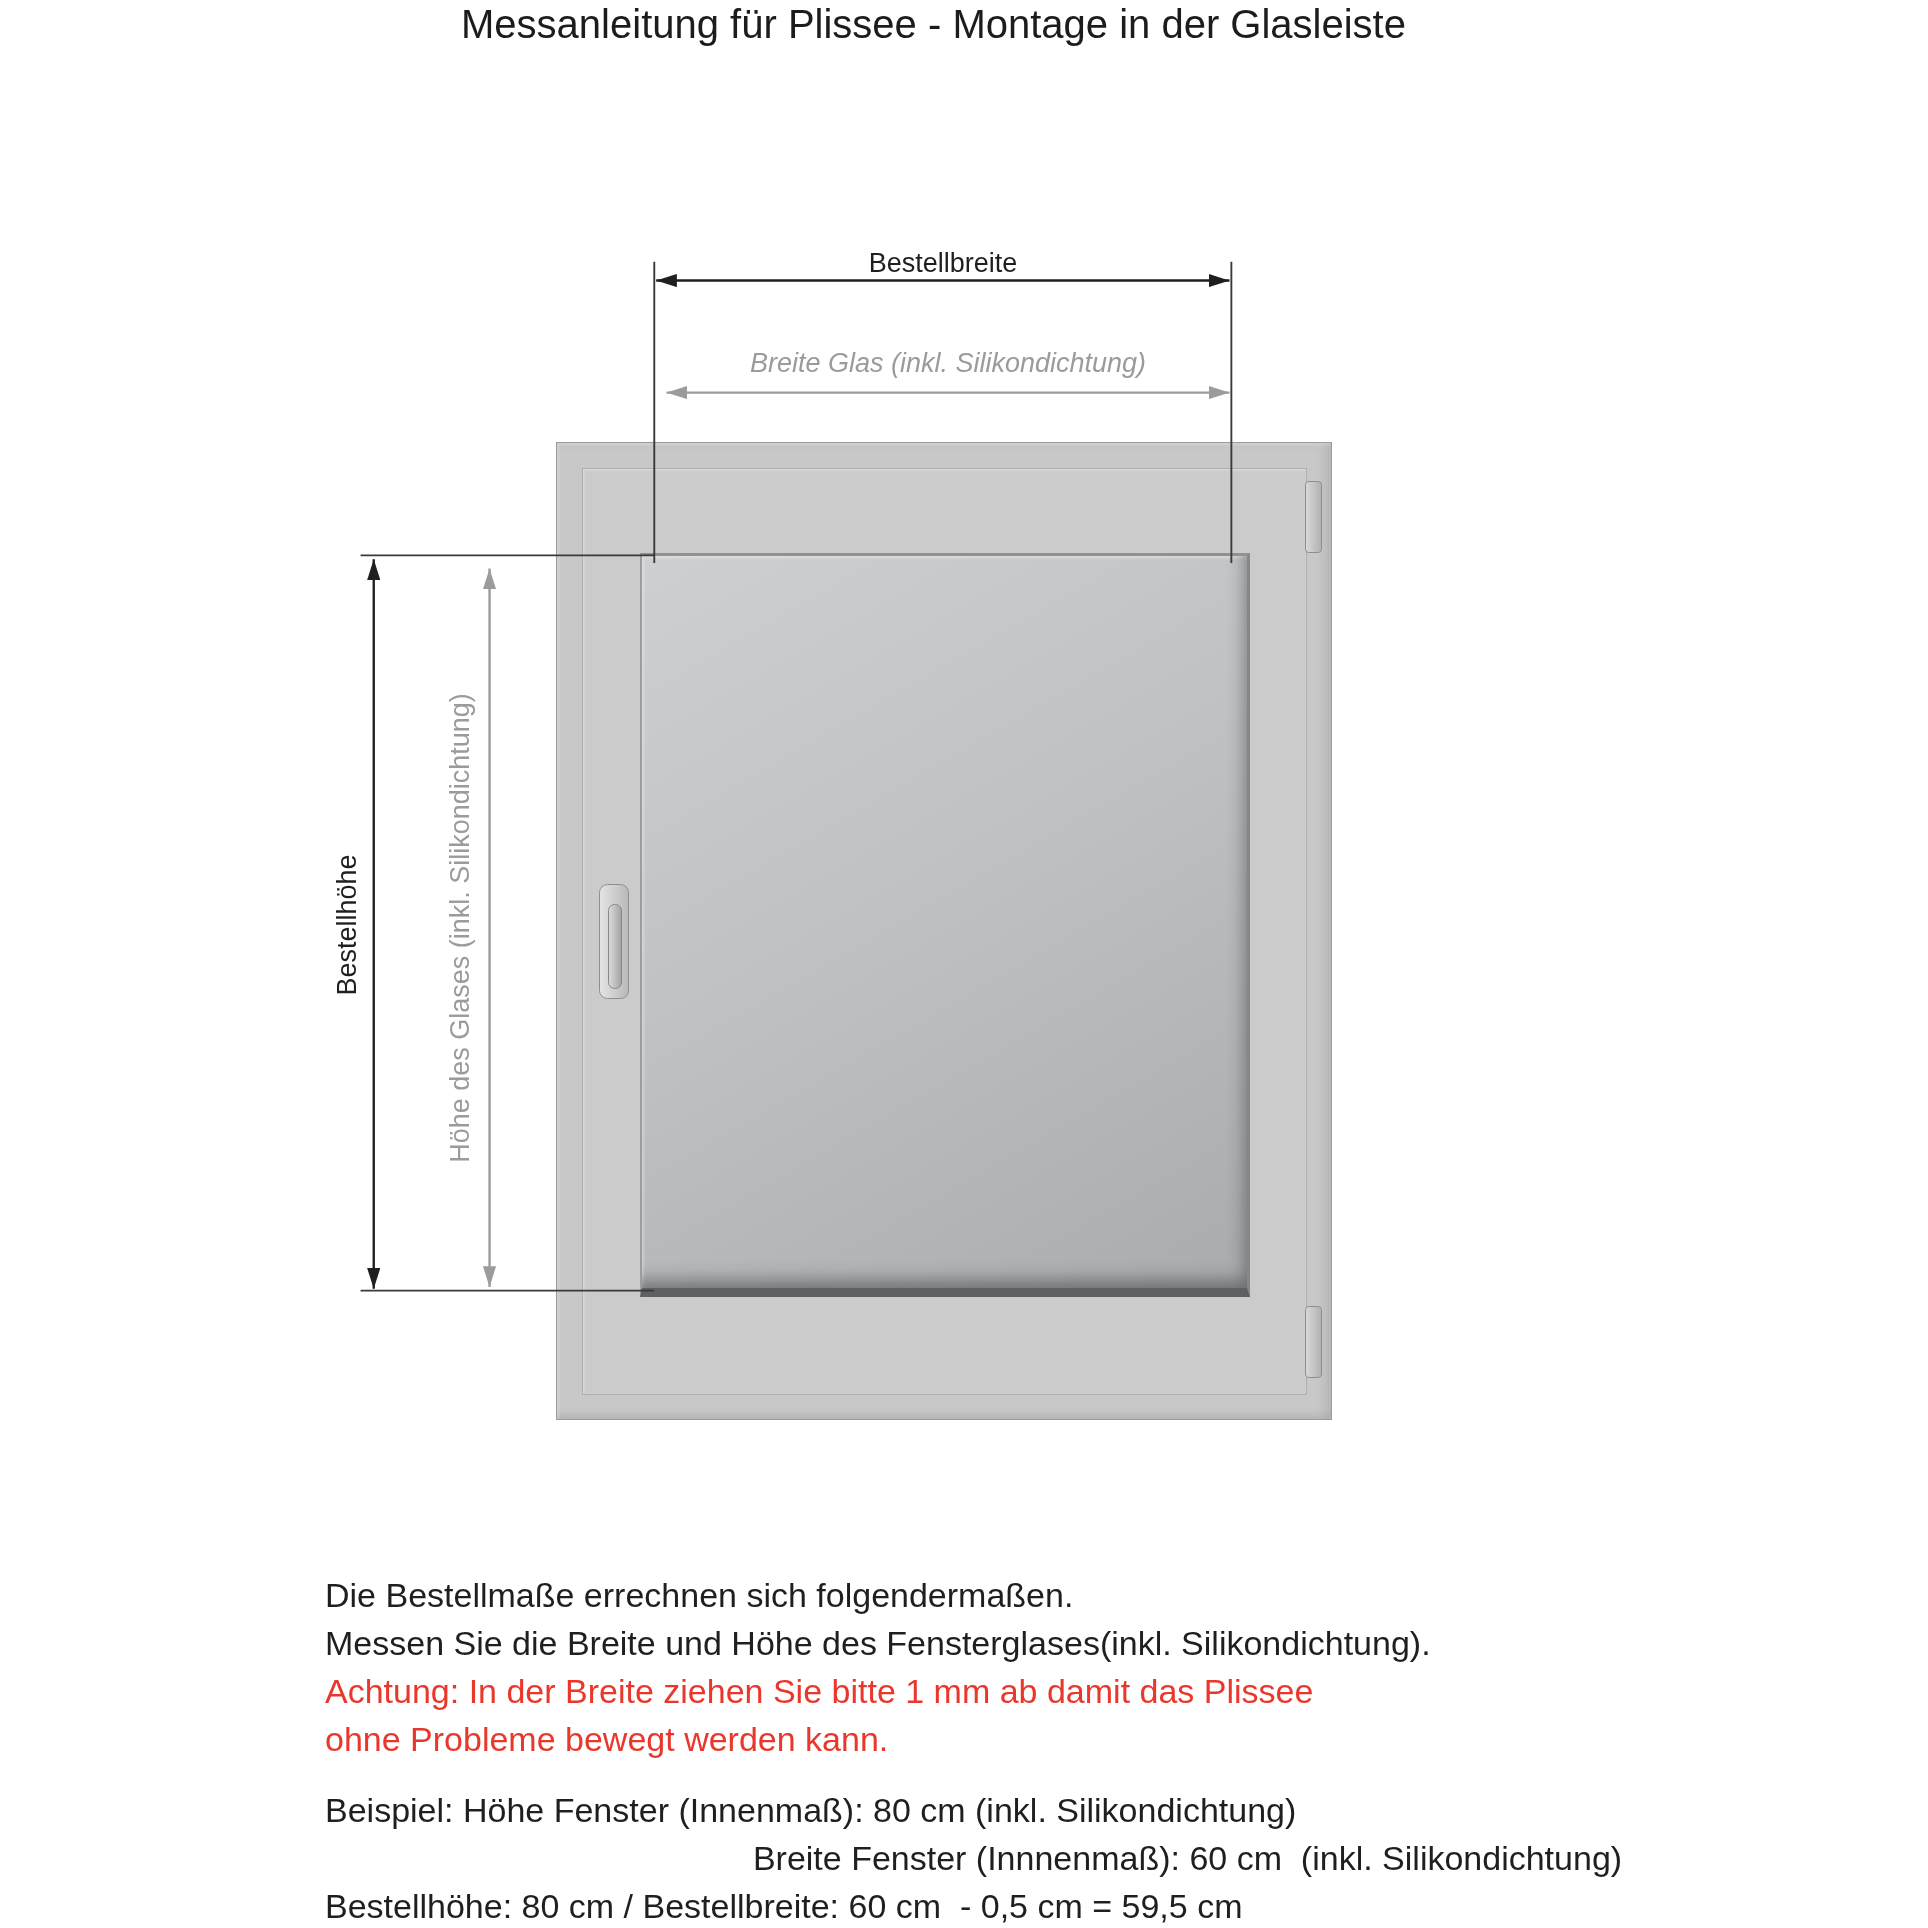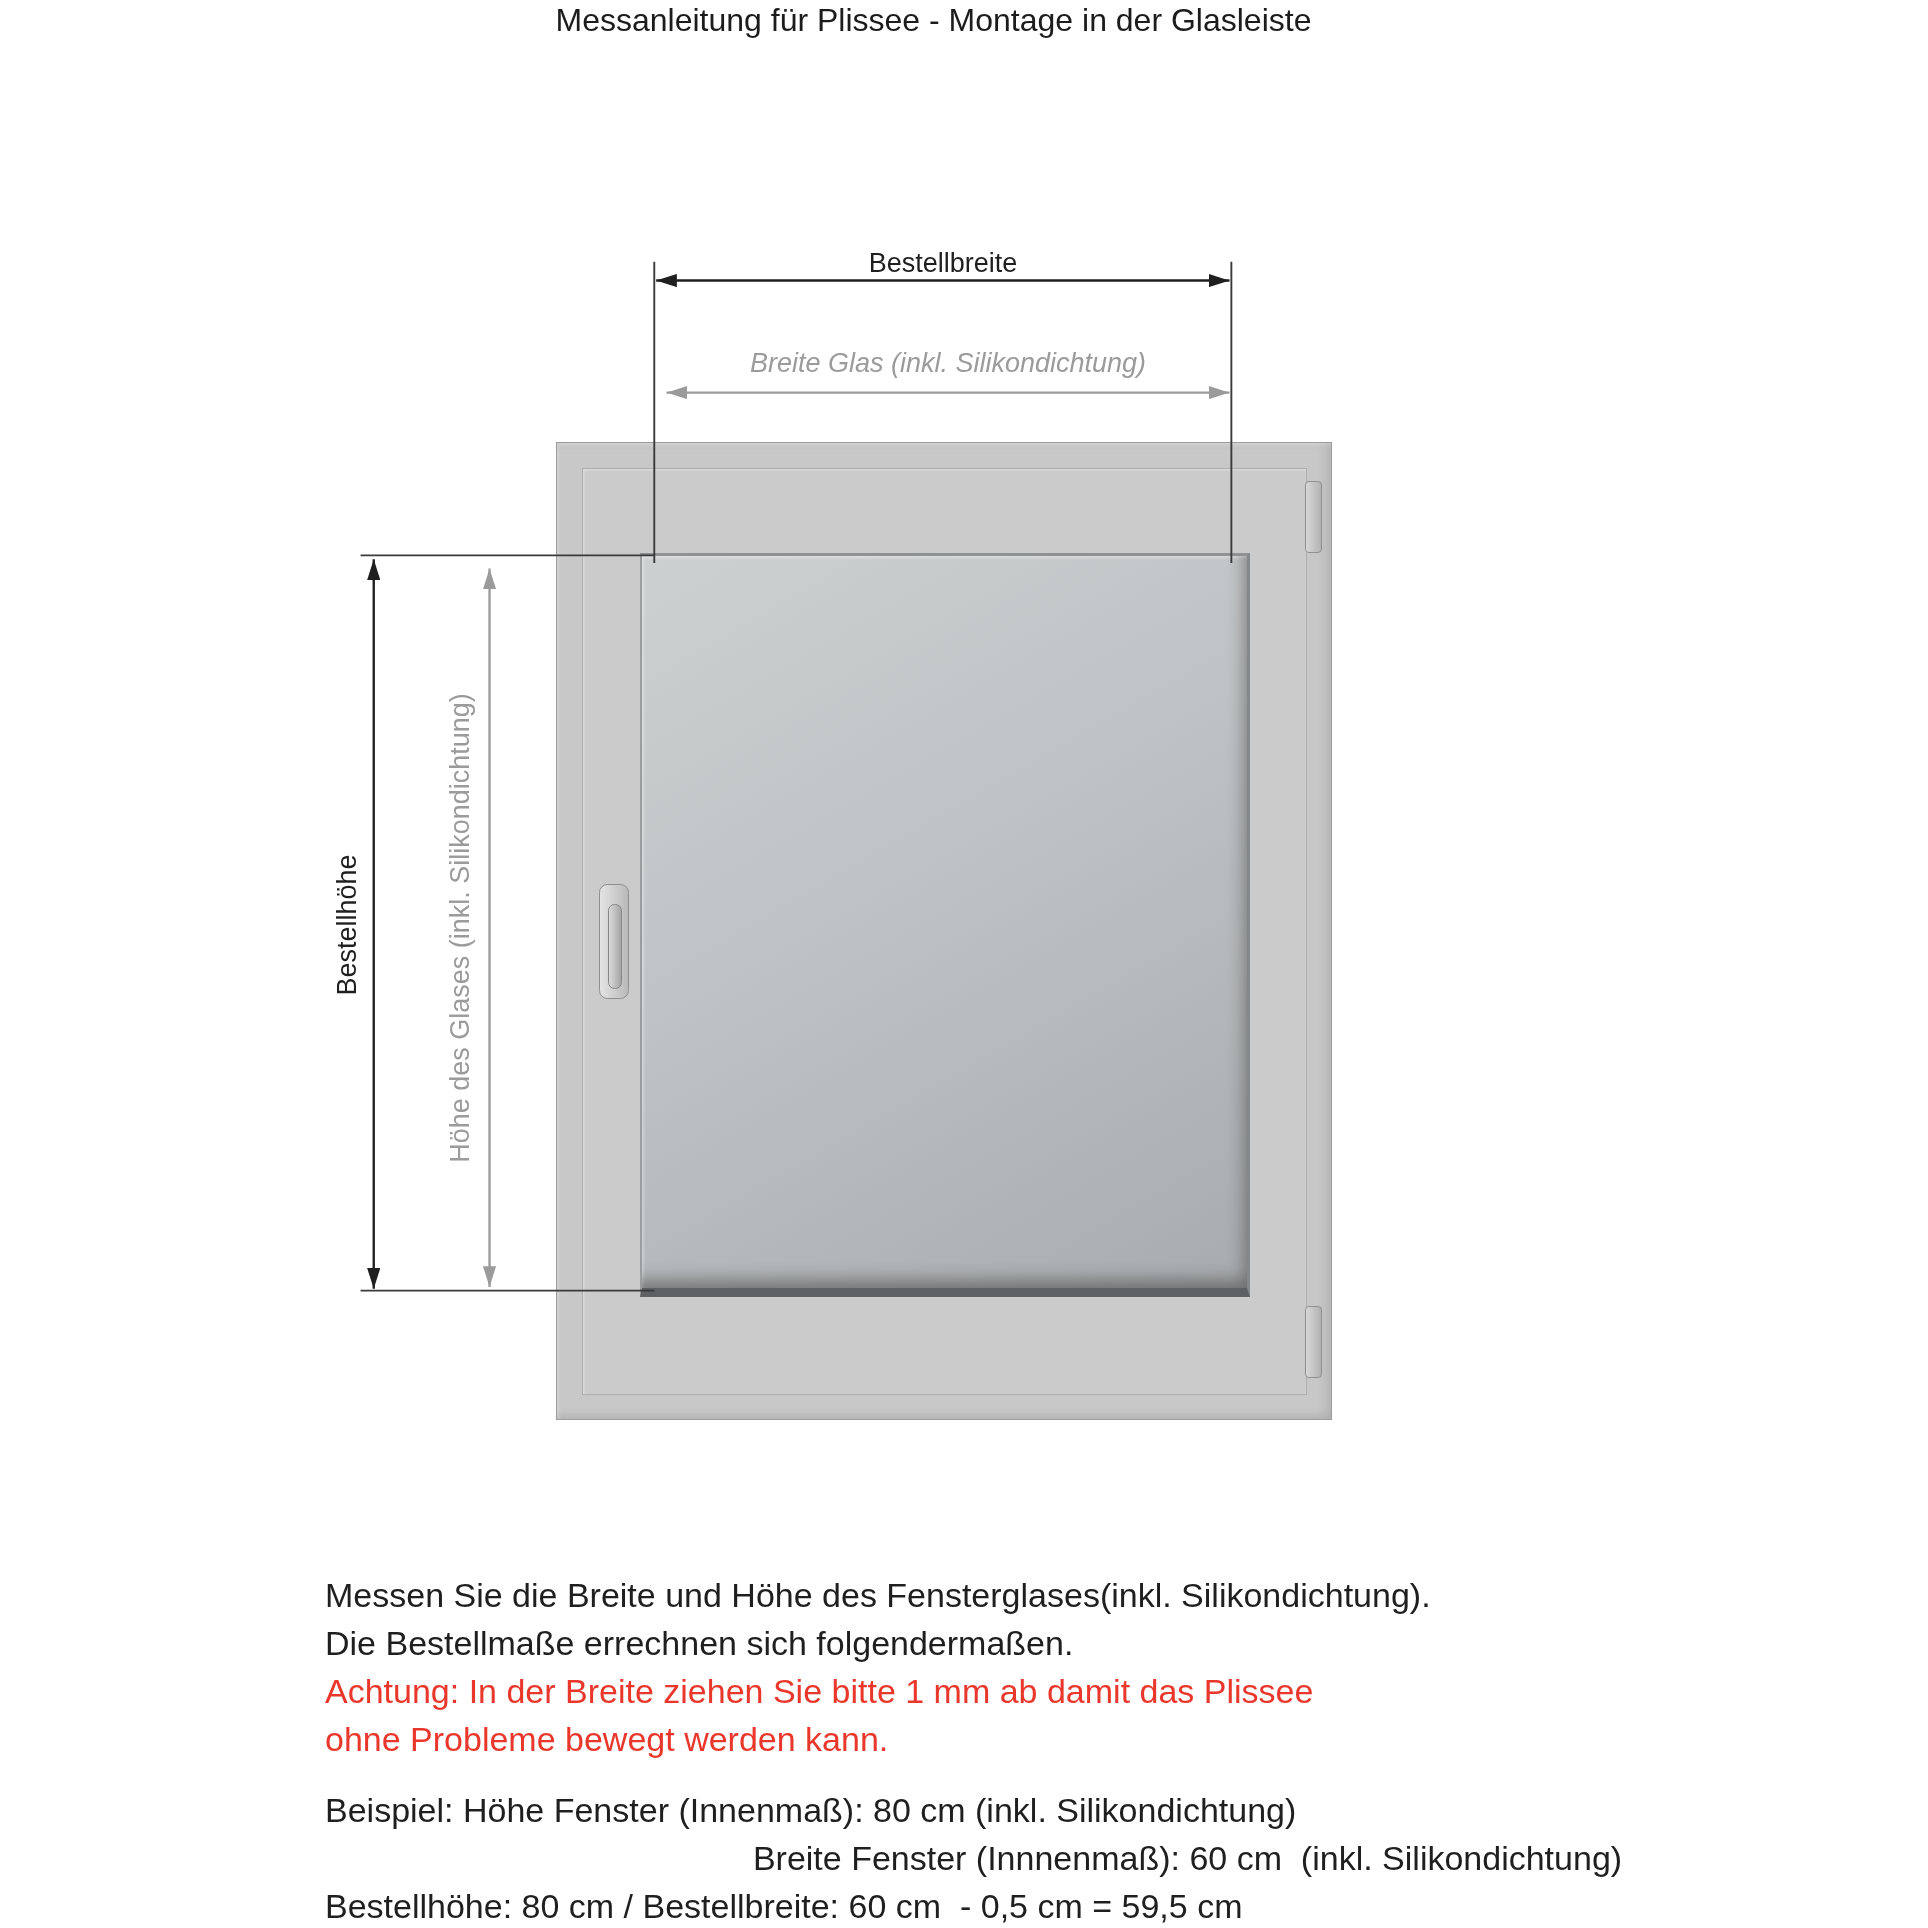--- a/index.html
+++ b/index.html
@@ -8,21 +8,21 @@
     background:#ffffff;
     font-family:"Liberation Sans", sans-serif;
     color:#1f1f1f;
     position:relative;
     overflow:hidden;
   }
   .title{
     position:absolute;
     top:1.9px;left:0;right:61px;
     text-align:center;
-    font-size:32px;
+    font-size:40px;
     font-weight:400;
     color:#1c1c1c;
     margin:0;
   }
   
   .win-frame{
     position:absolute;
     left:556px;top:442px;width:774px;height:976px;
     background:#c8c8c8;
     border:1.9px solid #9c9c9c;
@@ -139,22 +139,22 @@
 
     <line x1="520" y1="604" x2="520" y2="1367" stroke="#9b9b9b" stroke-width="2.5" marker-start="url(#arrG)" marker-end="url(#arrG)"></line>
   </svg>
 
   <div class="dim-label dim-black" style="left:943px;top:251px;margin-top:12px;">Bestellbreite</div>
   <div class="dim-label dim-gray" style="left:948px;top:363px;font-style:italic;">Breite Glas (inkl. Silikondichtung)</div>
   <div class="dim-label vert dim-black" style="left:347px;top:925px;">Bestellhöhe</div>
   <div class="dim-label vert dim-gray" style="left:460px;top:928px;">Höhe des Glases (inkl. Silikondichtung)</div>
 
   <div class="instructions">
+    <p>Die Bestellmaße errechnen sich folgendermaßen.</p>
     <p>Messen Sie die Breite und Höhe des Fensterglases(inkl. Silikondichtung).</p>
-    <p>Die Bestellmaße errechnen sich folgendermaßen.</p>
     <p class="warning-line">Achtung: In der Breite ziehen Sie bitte 1 mm ab damit das Plissee</p>
     <p class="warning-line">ohne Probleme bewegt werden kann.</p>
     <div class="example-block">
       <p>Beispiel: Höhe Fenster (Innenmaß): 80 cm (inkl. Silikondichtung)</p>
       <p class="indent">Breite Fenster (Innnenmaß): 60 cm  (inkl. Silikondichtung)</p>
       <p>Bestellhöhe: 80 cm / Bestellbreite: 60 cm  - 0,5 cm = 59,5 cm</p>
     </div>
   </div>
 
 </div>

